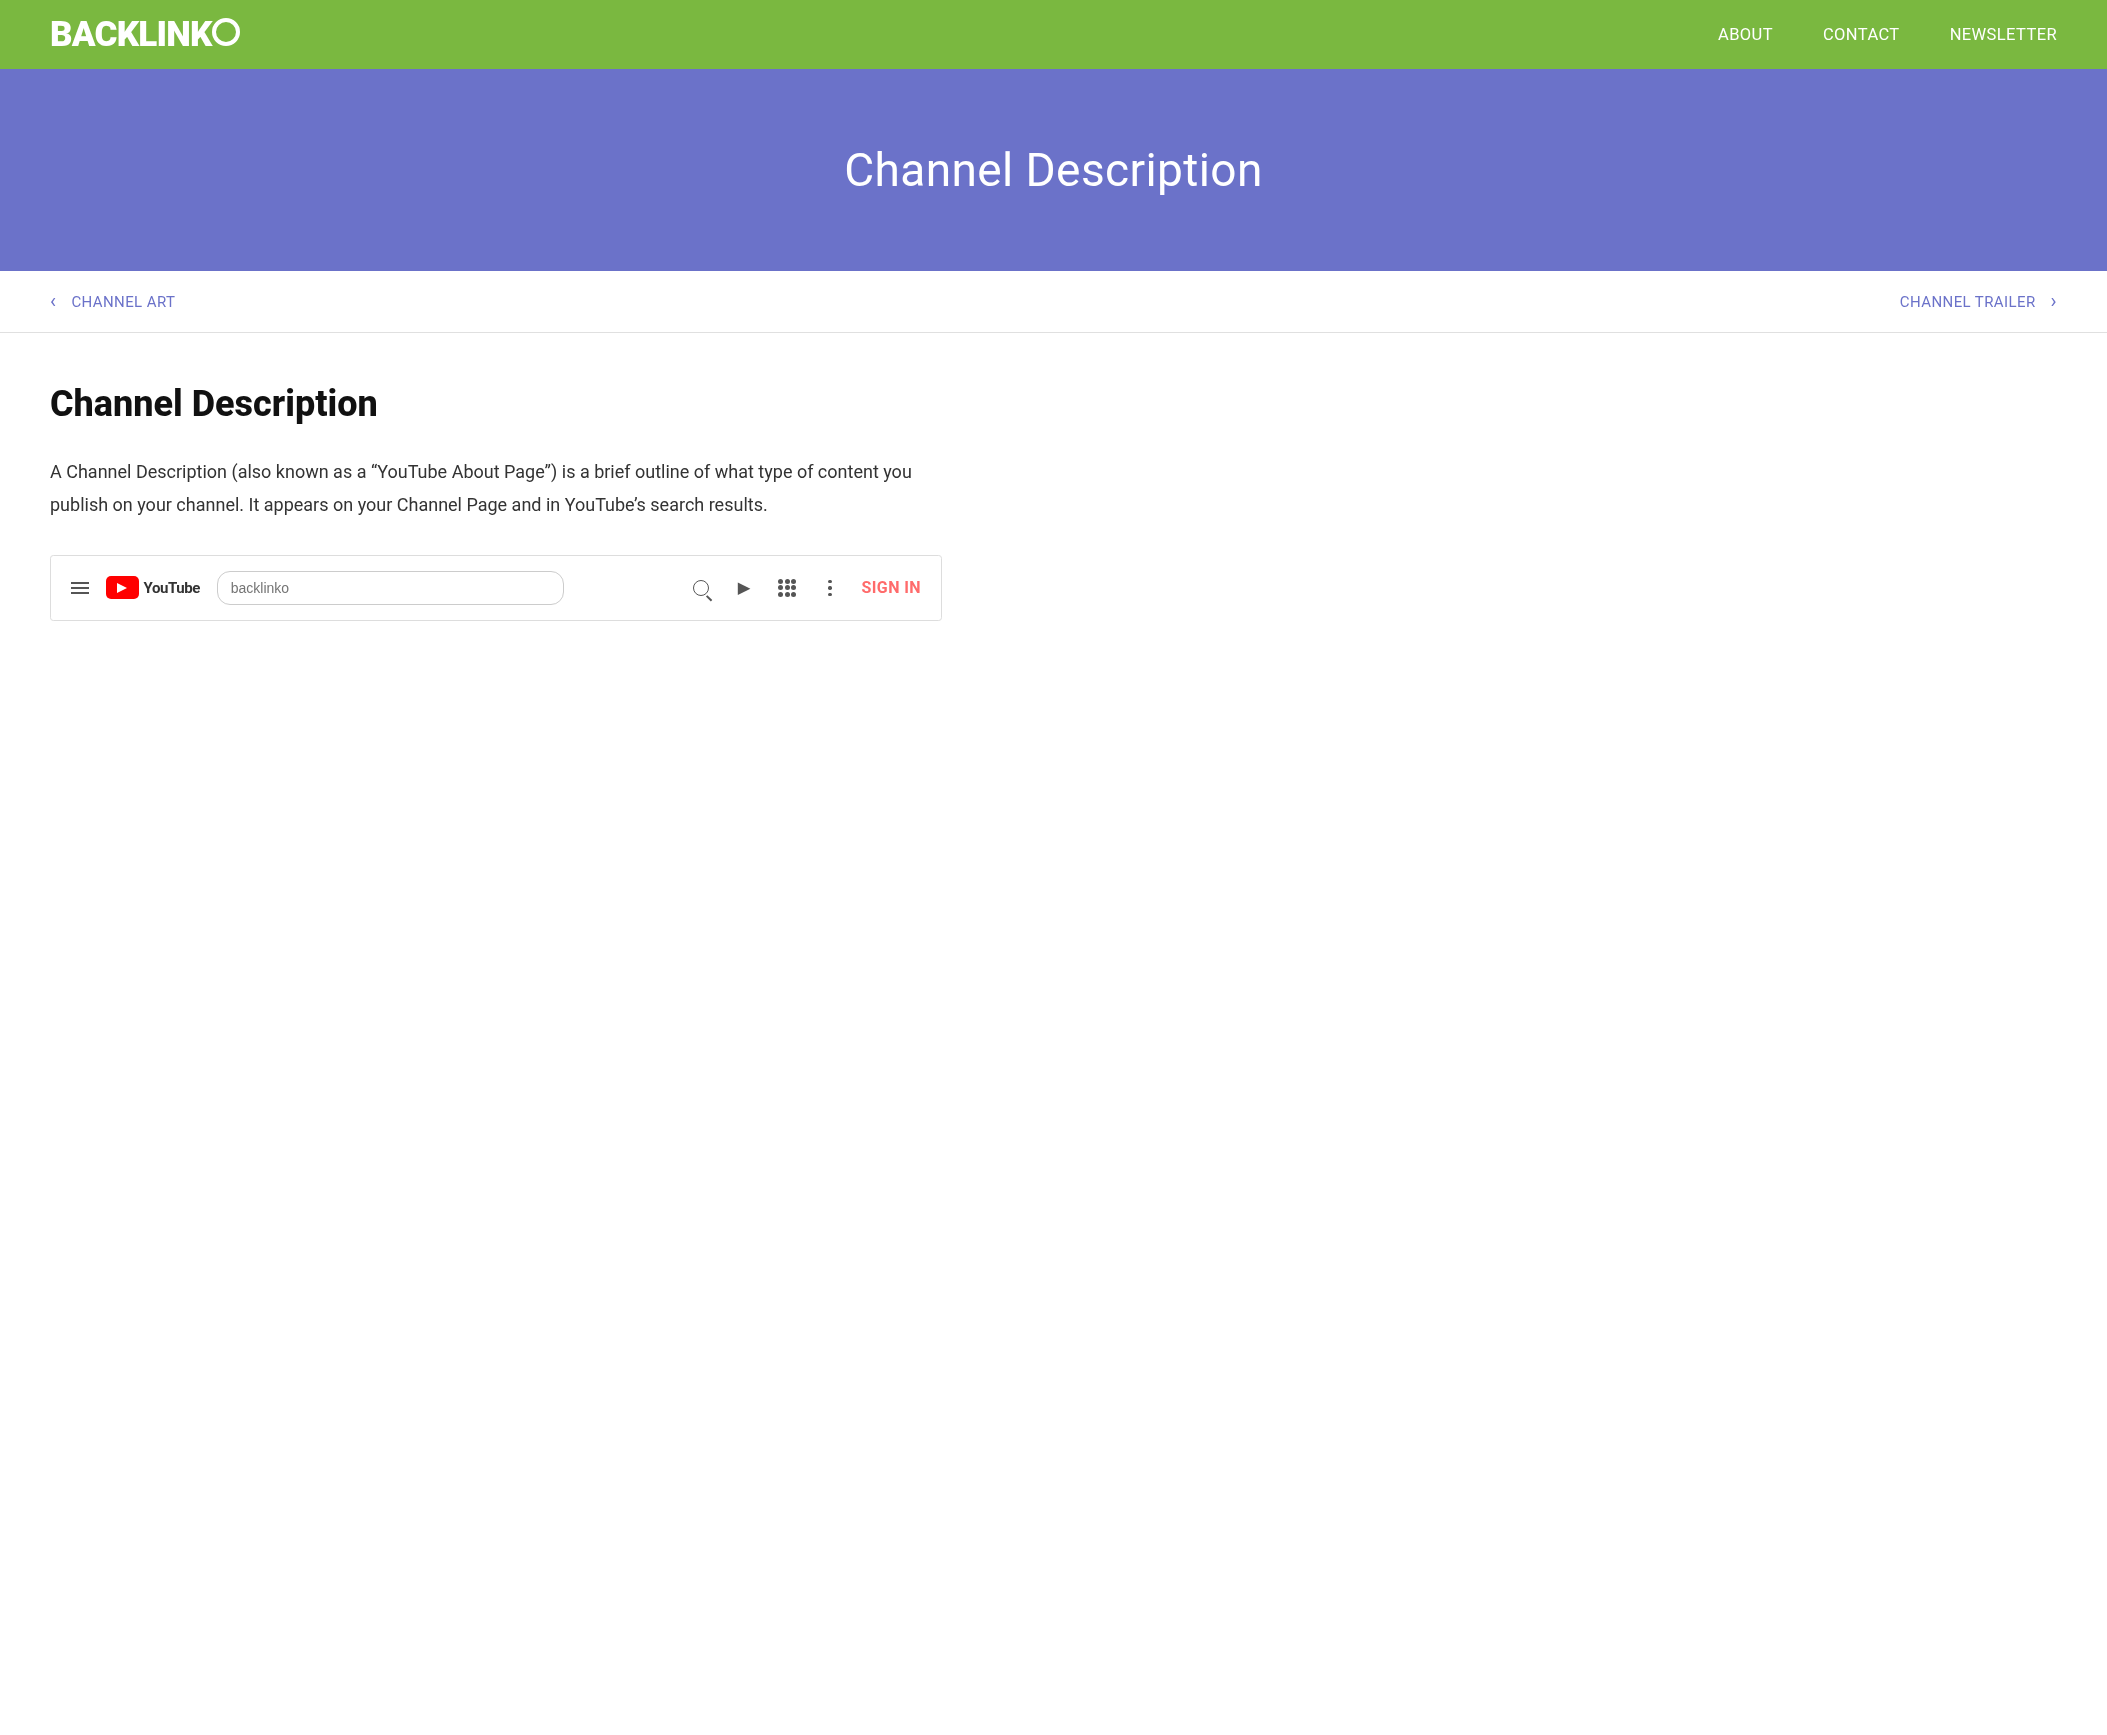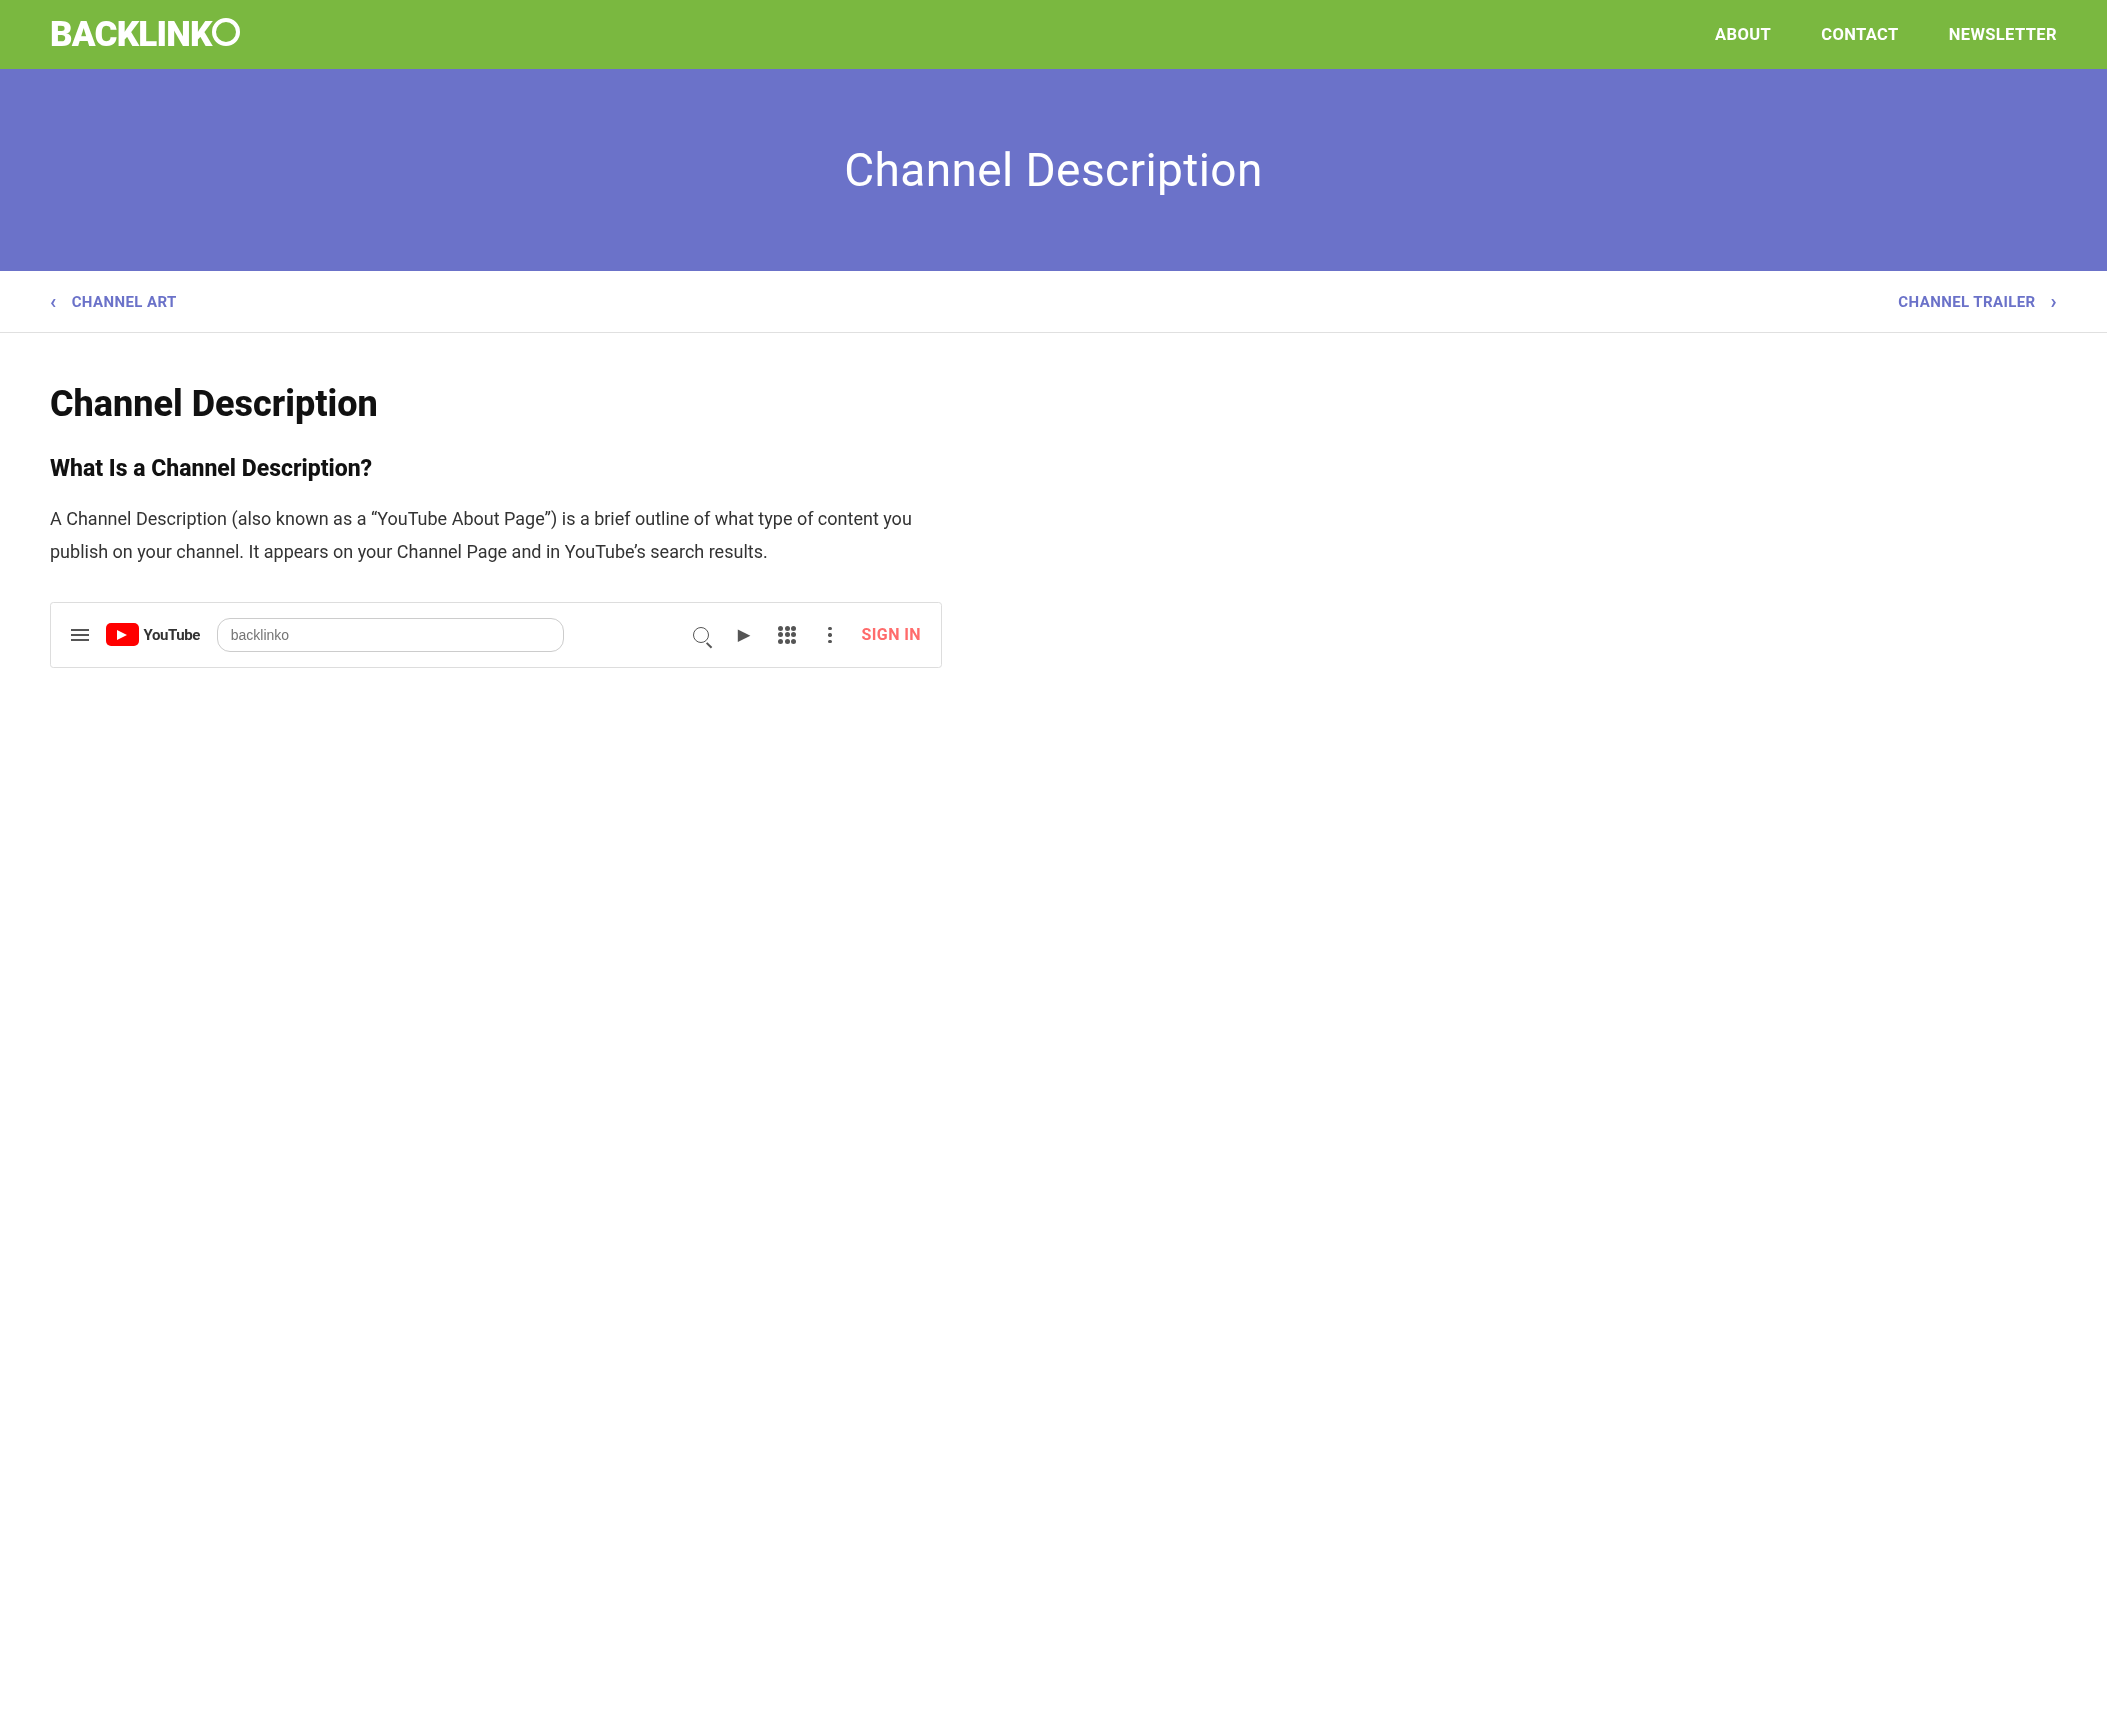--- a/index.html
+++ b/index.html
@@ -52,21 +52,21 @@
     nav {
       display: flex;
       gap: 50px;
       align-items: center;
     }
 
     nav a {
       color: #fff;
       text-decoration: none;
       font-size: 16.5px;
-      font-weight: 700;
+      font-weight: 400;
       letter-spacing: 0.4px;
       text-transform: uppercase;
     }
 
     
     .hero-banner {
       background-color: #6b72c9;
       text-align: center;
       padding: 74px 50px;
     }
@@ -303,21 +303,20 @@
     <span>Channel Art</span>
   </a>
   <a href="#">
     <span>Channel Trailer</span>
     <span class="chevron-right"></span>
   </a>
 </nav>
 
 <main class="main-content">
   <h2 class="page-heading">Channel Description</h2>
-  <h3 class="section-heading">What Is a Channel Description?</h3>
   <p>A Channel Description (also known as a “YouTube About Page”) is a brief outline of what type of content you publish on your channel. It appears on your Channel Page and in YouTube’s search results.</p>
 
   <div class="youtube-mockup">
 
     <div class="yt-hamburger">
       <span></span>
       <span></span>
       <span></span>
     </div>
 

